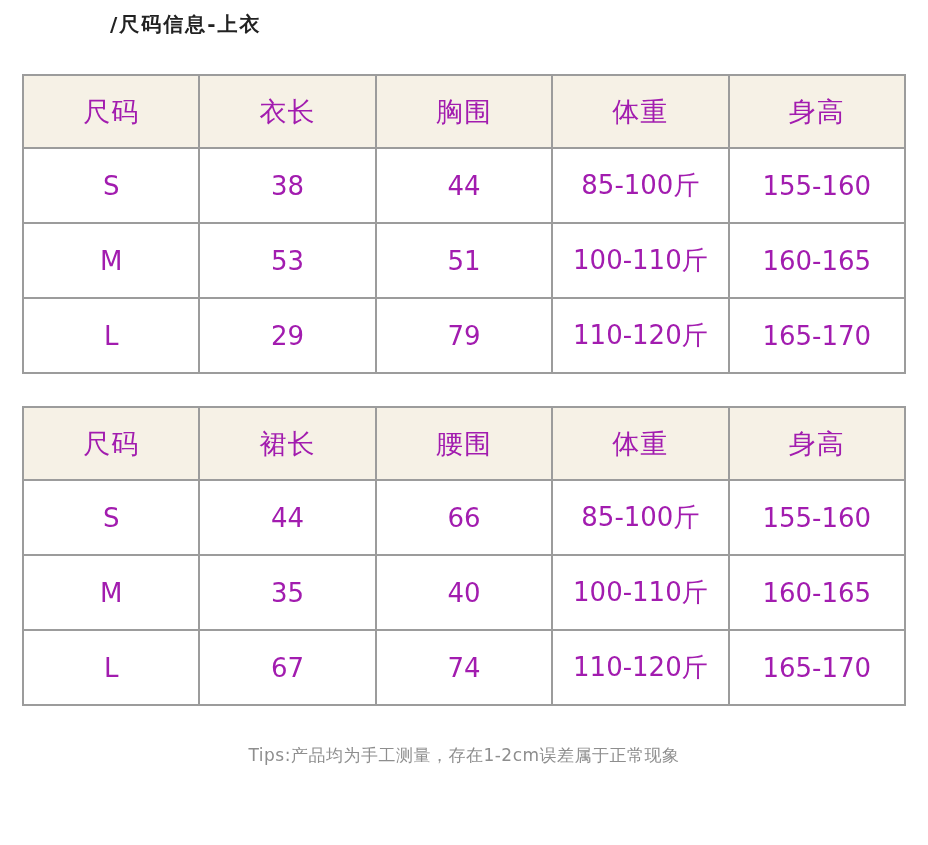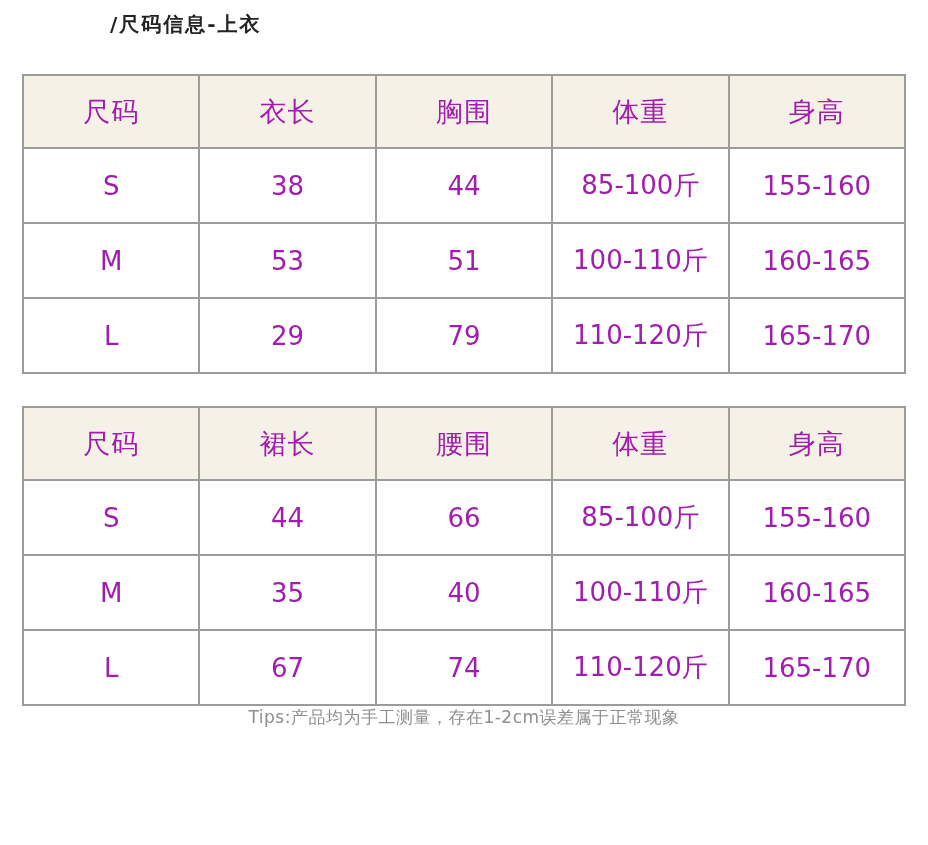--- a/index.html
+++ b/index.html
@@ -45,20 +45,21 @@
     font-weight: 500;
     letter-spacing: 1px;
   }
   table.size-table td {
     background: #ffffff;
     height: 75px;
     font-size: 26px;
     font-weight: 400;
   }
   .tips {
+    margin-top: 38px;
     text-align: center;
     font-size: 17px;
     color: #8e8e8e;
     letter-spacing: 0.5px;
   }
 </style>
 </head>
 <body>
 
 <div class="page">

